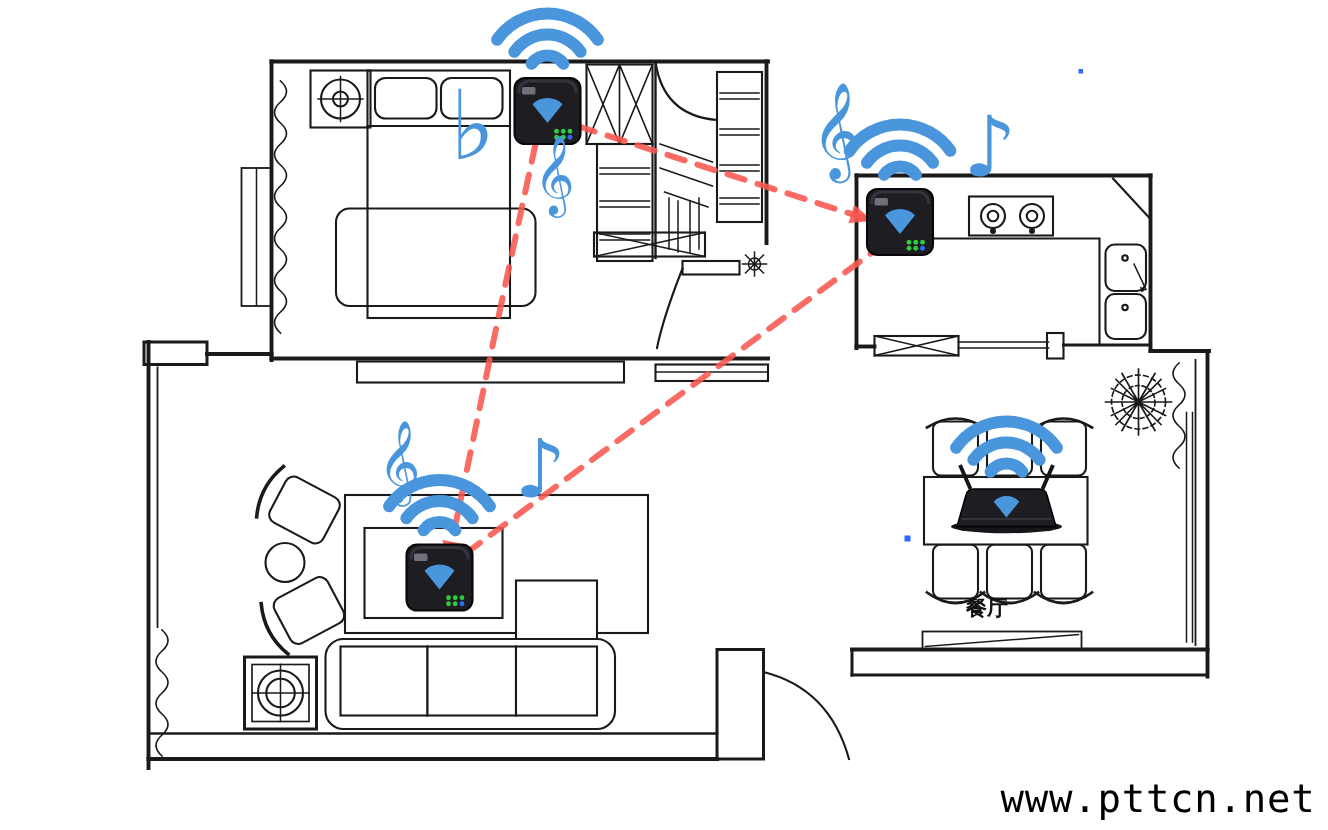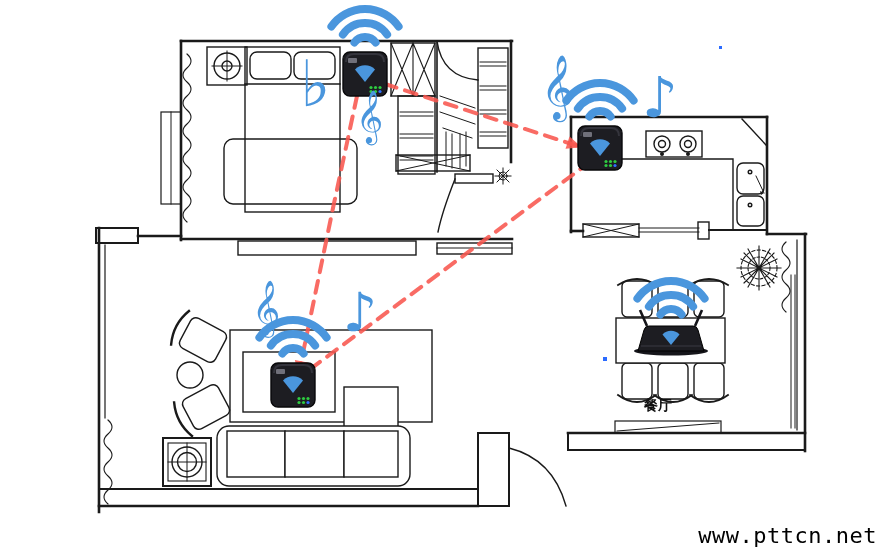--- a/index.html
+++ b/index.html
@@ -1,20 +1,20 @@
 <!DOCTYPE html>
 <html><head>
 <meta charset="utf-8">
 <style>
   html,body{margin:0;padding:0;}
   body{width:885px;height:553px;background:#ffffff;position:relative;overflow:hidden;
        font-family:"DejaVu Sans",sans-serif;}
   #stage{position:absolute;left:0;top:0;}
   .watermark{position:absolute;right:8px;bottom:5px;
-             font-family:"DejaVu Sans Mono",monospace;font-size:22px;color:#000;
+             font-family:"DejaVu Sans Mono",monospace;font-size:26px;color:#000;
              letter-spacing:0.5px;}
 </style>
 </head>
 <body>
 
 <svg id="stage" width="885" height="553" viewBox="0 0 885 553">
 
   <g id="walls-furniture" stroke="#1a1a1a" fill="none" stroke-width="1.4" stroke-linecap="square">
 
     <g>

